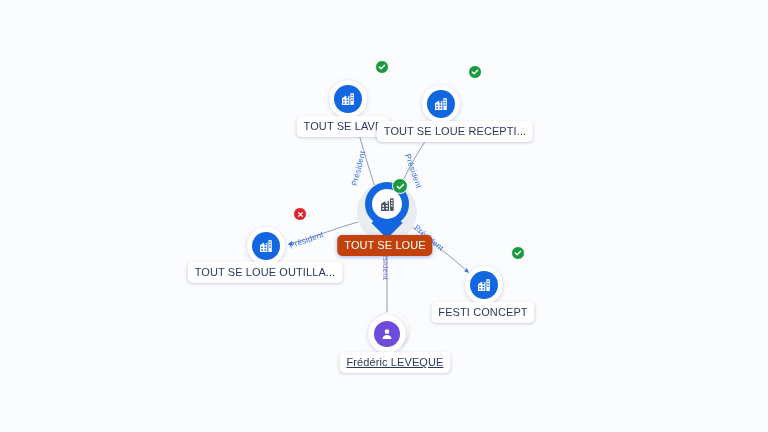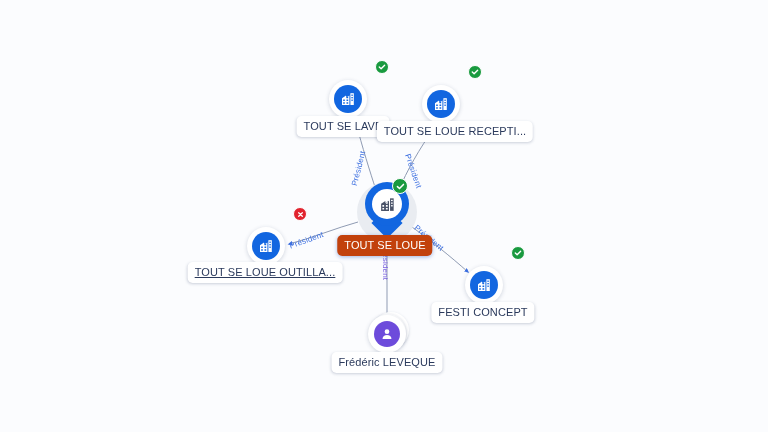--- a/index.html
+++ b/index.html
@@ -264,21 +264,21 @@
           <rect x="11.3" y="6.1" width="1.6" height="1.2" fill="#1266e0"></rect>
           <rect x="11.3" y="8.6" width="1.6" height="1.2" fill="#1266e0"></rect>
         </svg>
       </div>
       <div class="badge badge-no badge-on-disc">
         <svg width="7" height="7" viewBox="0 0 10 10">
           <path d="M2.4 2.4 L7.6 7.6 M7.6 2.4 L2.4 7.6" fill="none" stroke="#ffffff" stroke-width="1.8" stroke-linecap="round"></path>
         </svg>
       </div>
     </div>
-    <div class="node-label" style="left:-1px; top:16px;text-decoration:underline;">TOUT SE LOUE OUTILLA...</div>
+    <div class="node-label" style="left:-1px; top:16px;">TOUT SE LOUE OUTILLA...</div>
   </div>
 
   <div class="node" style="left:484px; top:285px;">
     <div class="node-disc">
       <div class="inner">
         <svg width="16" height="16" viewBox="0 0 16 16">
           <path fill="#ffffff" d="M2 14V7.2l4-2.6v2.1l3.4-2.2V14H2zm1.2-1.2h1.6v-1.6H3.2v1.6zm0-2.8h1.6V8.4H3.2V10zm3.3 2.8h1.7v-1.6H6.5v1.6zm0-2.8h1.7V8.4H6.5V10zm0-2.8h1.7V5.6H6.5v1.6z"></path>
           <rect x="10.4" y="2.2" width="3.4" height="11.8" fill="#ffffff"></rect>
           <rect x="11.3" y="3.6" width="1.6" height="1.2" fill="#1266e0"></rect>
           <rect x="11.3" y="6.1" width="1.6" height="1.2" fill="#1266e0"></rect>
@@ -298,21 +298,21 @@
     <div class="stack-card stack-c1"></div>
     <div class="stack-card stack-c2"></div>
     <div class="node-person">
       <div class="inner">
         <svg width="14" height="14" viewBox="0 0 16 16">
           <circle cx="8" cy="5.4" r="2.7" fill="#ffffff"></circle>
           <path d="M2.9 13.6c0-2.9 2.3-4.5 5.1-4.5s5.1 1.6 5.1 4.5H2.9z" fill="#ffffff"></path>
         </svg>
       </div>
     </div>
-    <div class="node-label" style="left:0px; top:18px;">Frédéric LEVEQUE</div>
+    <div class="node-label" style="left:8px; top:18px;text-decoration:underline;">Frédéric LEVEQUE</div>
   </div>
 
   <div class="node" style="left:387px; top:212px;">
     <div class="halo"></div>
     <div class="pin">
       <div class="pin-tip"></div>
       <div class="pin-body"></div>
       <div class="pin-hole">
         <svg width="17" height="17" viewBox="0 0 16 16">
           <path fill="#4a5368" d="M2 14V7.2l4-2.6v2.1l3.4-2.2V14H2zm1.2-1.2h1.6v-1.6H3.2v1.6zm0-2.8h1.6V8.4H3.2V10zm3.3 2.8h1.7v-1.6H6.5v1.6zm0-2.8h1.7V8.4H6.5V10zm0-2.8h1.7V5.6H6.5v1.6z"></path>

